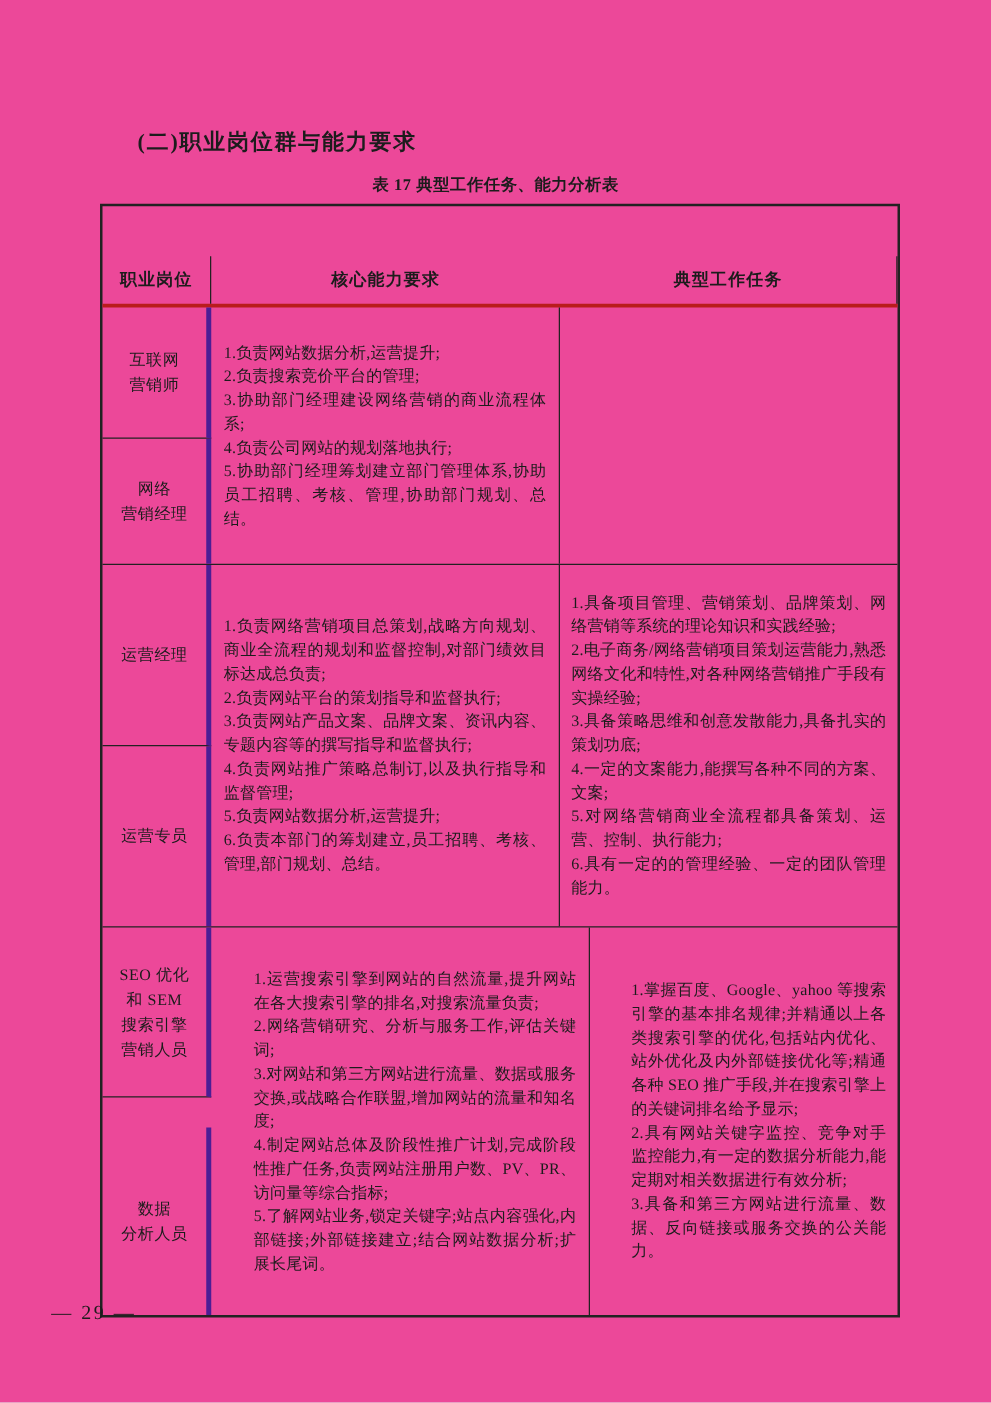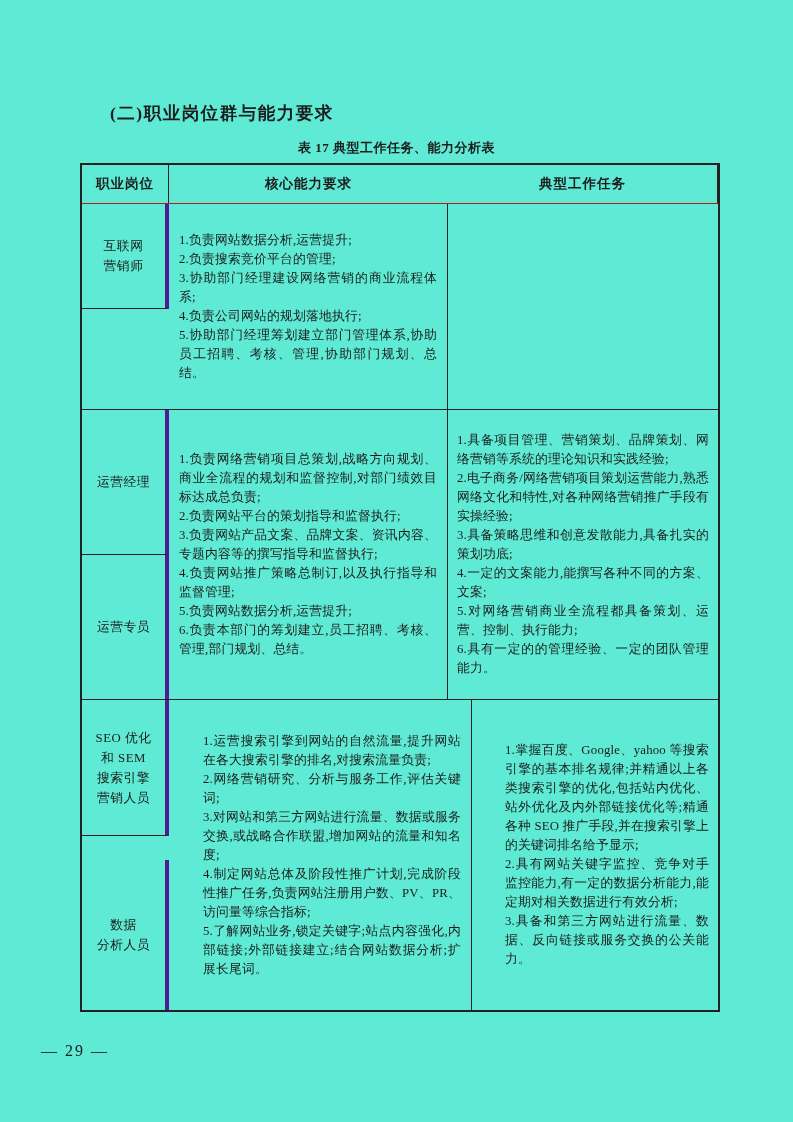--- a/index.html
+++ b/index.html
@@ -1,20 +1,20 @@
 <!DOCTYPE html>
 <html><head>
 <meta charset="utf-8">
 <style>
   html,body { margin:0; padding:0; background:#e8e8e8; }
   .page {
     position: relative;
     width: 793px; height: 1122px;
     margin: 0 auto;
-    background: #5eead4;
+    background: #ec4899;
     font-family: "Liberation Serif", "DejaVu Serif", serif;
     color: #1c1c1c;
     overflow: hidden;
   }
   .heading {
     position: absolute; left: 110px; top: 101px;
     font-size: 17.5px; font-weight: bold; letter-spacing: 1.5px;
   }
   .caption {
     position: absolute; left: 0; top: 139px; width: 100%;
@@ -22,21 +22,21 @@
   }
   .tbl {
     position: absolute; left: 80px; top: 163px; width: 640px;
     border: 2px solid #222;
     box-sizing: border-box;
   }
   .hdr-row, .rg {
     display: grid;
     grid-template-columns: 87px 279px 1fr;
   }
-  .hdr-row { height: 38px; border-bottom: 1px solid #b91c1c; }
+  .hdr-row { height: 38px; border-bottom: 3px solid #b91c1c; margin-top: 40px; }
   .hdr {
     display: flex; align-items: center; justify-content: center;
     font-weight: bold; font-size: 13.5px; letter-spacing: 1px;
   }
   .hdr.c1, .hdr.c2 { border-right: 1px solid #222; }
   .rg { border-bottom: 1px solid #222; }
   .rg:last-child { border-bottom: none; }
   .rg1 { grid-template-rows: 105px 100px; }
   .rg2 { grid-template-rows: 145px 144px; }
   .rg3 { grid-template-rows: 136px 150px; gap: 24px; }
@@ -81,20 +81,22 @@
 
     <div class="hdr-row">
       <div class="hdr c1">职业岗位</div>
       <div class="hdr c3">核心能力要求</div>
       <div class="hdr c2">典型工作任务</div>
     </div>
 
     <div class="rg rg1">
       <div class="pos top">互联网
 营销师</div>
+      <div class="pos bot">网络
+营销经理</div>
       <div class="cell tasks">
         <div class="txt">1.负责网站数据分析,运营提升;
 2.负责搜索竞价平台的管理;
 3.协助部门经理建设网络营销的商业流程体系;
 4.负责公司网站的规划落地执行;
 5.协助部门经理筹划建立部门管理体系,协助员工招聘、考核、管理,协助部门规划、总结。</div>
       </div>
     </div>
 
     <div class="rg rg2">

